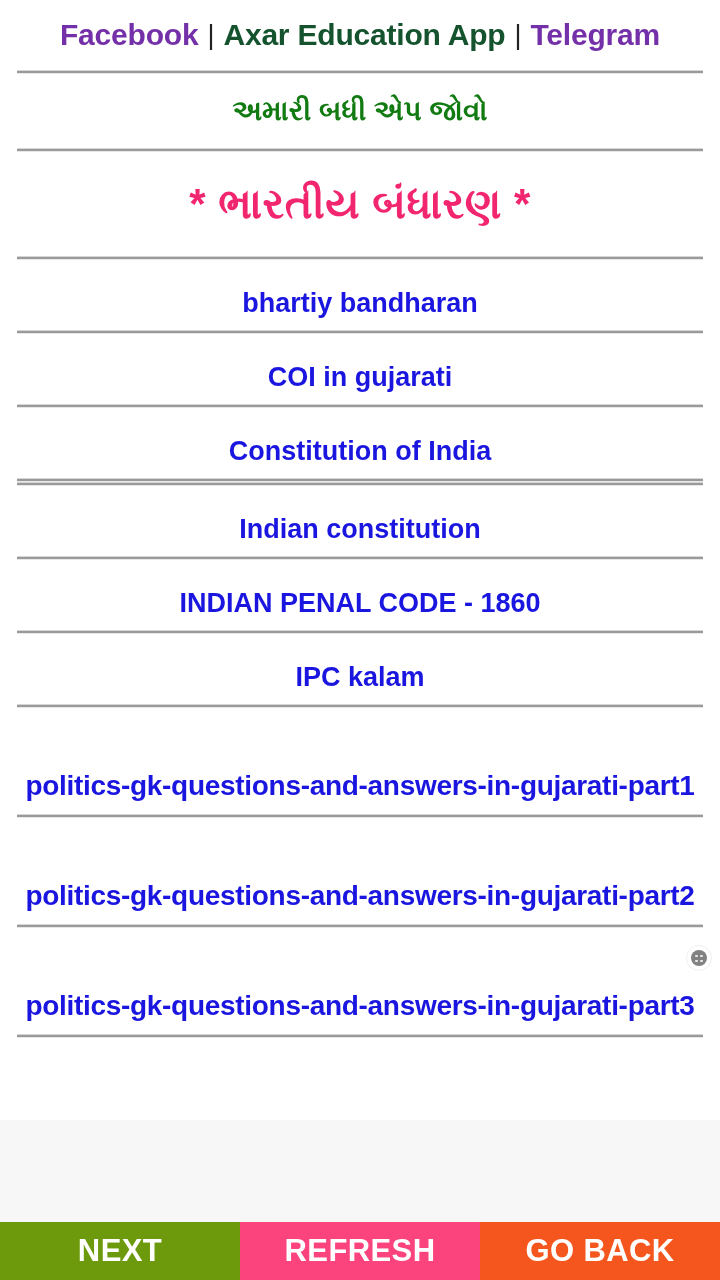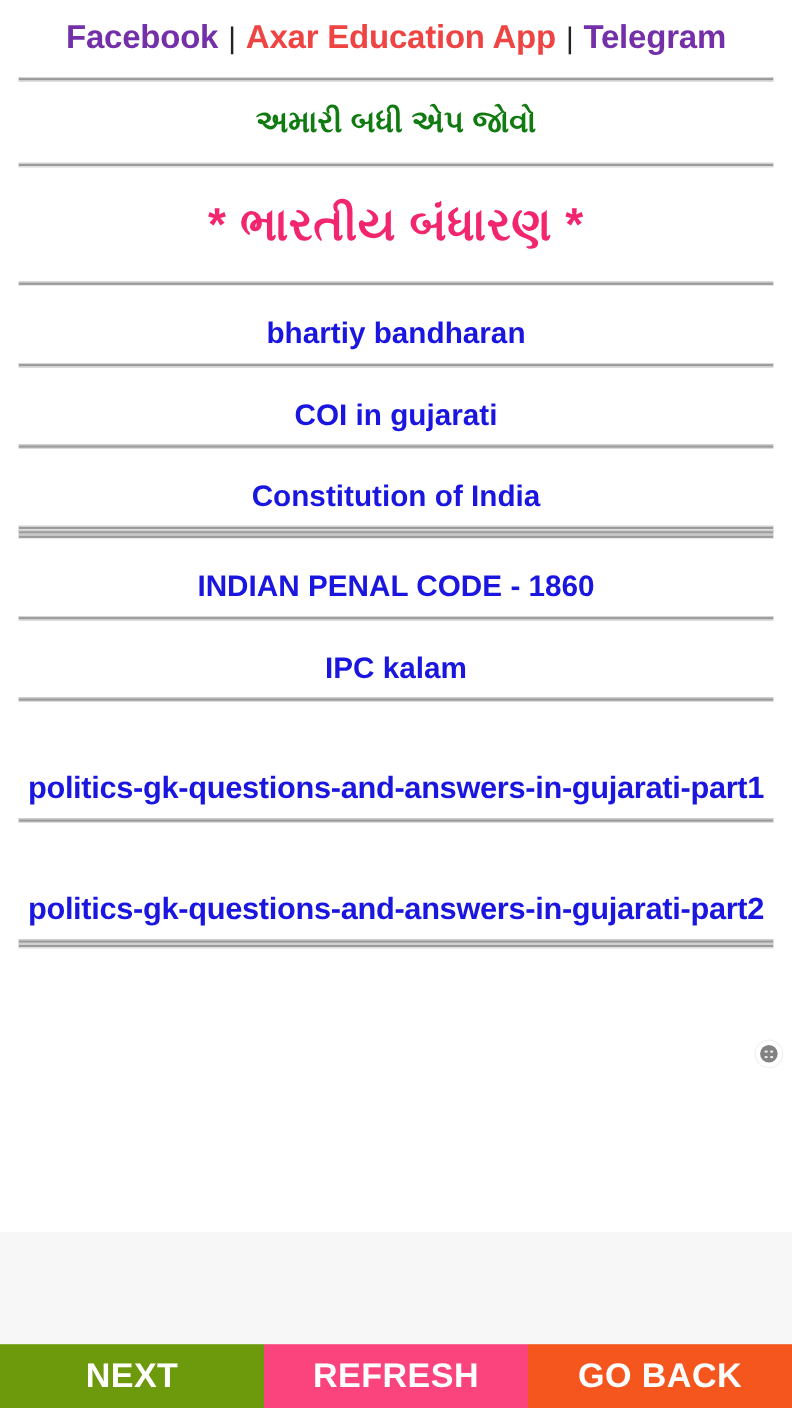--- a/index.html
+++ b/index.html
@@ -45,21 +45,21 @@
     gap:0px;
     white-space:nowrap;
   }
   .linkbar a {
     font-size:30px;
     font-weight:bold;
     text-decoration:none;
     letter-spacing:-0.2px;
   }
   .link-fb { color:#7430a8; }
-  .link-axar { color:#ef4444; }
+  .link-axar { color:#14532d; }
   .link-tg { color:#7430a8; }
   .sep {
     color:#222222;
     font-size:27px;
     font-weight:normal;
     padding:0 9px;
   }
 
   
   .banner-green {
@@ -207,20 +207,23 @@
     </div>
     <div class="rule"></div>
 
     <div class="row">
       <a>Constitution of India</a>
     </div>
     <div class="rule"></div>
 
     <div class="rule"></div>
 
+    <div class="row">
+      <a>Indian constitution</a>
+    </div>
     <div class="rule"></div>
 
     <div class="row">
       <a>INDIAN PENAL CODE - 1860</a>
     </div>
     <div class="rule"></div>
 
     <div class="row">
       <a>IPC kalam</a>
     </div>
@@ -229,20 +232,23 @@
     <div class="row tall">
       <a>politics-gk-questions-and-answers-in-gujarati-part1</a>
     </div>
     <div class="rule"></div>
 
     <div class="row tall">
       <a>politics-gk-questions-and-answers-in-gujarati-part2</a>
     </div>
     <div class="rule"></div>
 
+    <div class="row tall">
+      <a>politics-gk-questions-and-answers-in-gujarati-part3</a>
+    </div>
     <div class="rule"></div>
 
     <div class="dot-halo"></div>
     <div class="dot-marker"></div>
 
   </div>
 
   <div class="filler"></div>
 
   <div class="buttonbar">

